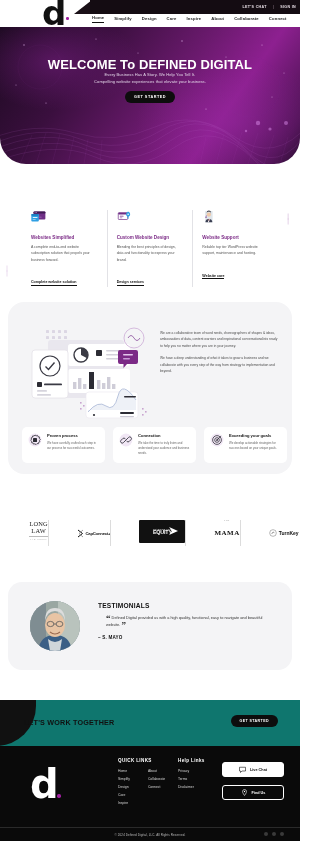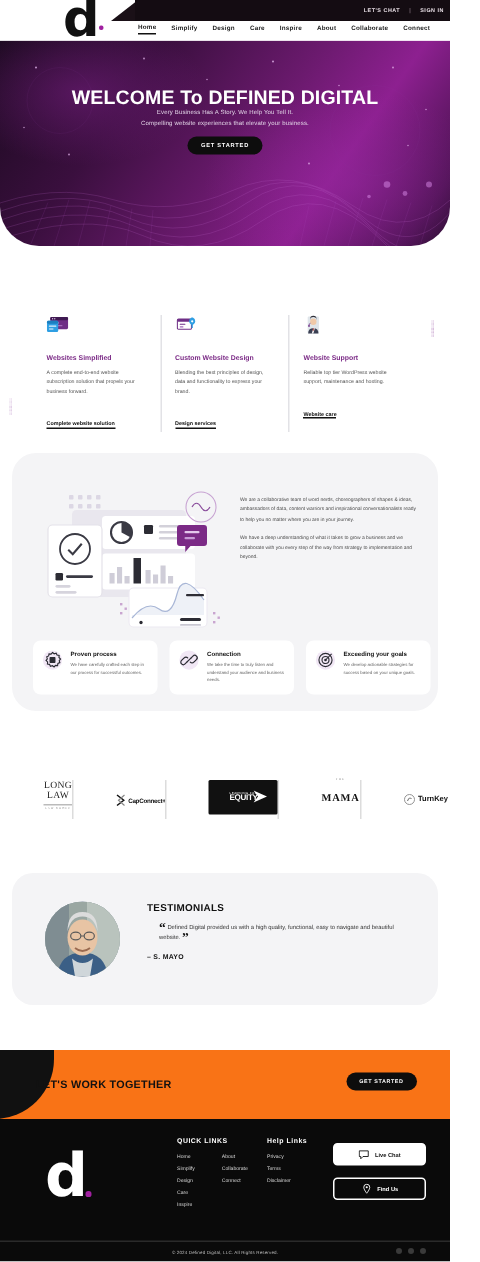--- a/index.html
+++ b/index.html
@@ -174,21 +174,21 @@
     position: absolute; left: 22px; top: 19px; width: 50px; height: 50px;
     border-radius: 50%; overflow: hidden; background: #8a9aa8;
   }
   .testi-body { position: absolute; left: 90px; top: 20px; width: 172px; }
   .testi-h { font-size: 6.6px; font-weight: 700; letter-spacing: .2px; margin-bottom: 6px; }
   .testi-quote { font-size: 3.9px; line-height: 1.75; color: #333; position: relative; padding-left: 8px; }
   .qmark { font-family: "Liberation Serif", serif; font-size: 9px; color: #111; font-weight: 700; line-height: 0; vertical-align: -2px; }
   .testi-name { font-size: 4.6px; font-weight: 700; margin-top: 6px; letter-spacing: .2px; }
 
   
-  .cta { position: absolute; top: 700px; left: 0; width: 300px; height: 46px; background: #f97316; }
+  .cta { position: absolute; top: 700px; left: 0; width: 300px; height: 46px; background: #0f766e; }
   .cta-curve {
     position: absolute; left: -34px; top: 0; width: 70px; height: 46px;
     background: #111; border-bottom-right-radius: 40px; border-top-right-radius: 0;
   }
   .cta-h { position: absolute; left: 24px; top: 18px; font-size: 7.2px; font-weight: 700; letter-spacing: .2px; }
   .cta-btn {
     position: absolute; right: 22px; top: 15px; background: #0d0d0d; color: #fff;
     font-size: 3.6px; font-weight: 700; letter-spacing: .4px; padding: 4px 9px;
     border-radius: 9px; border: none; cursor: pointer;
   }

